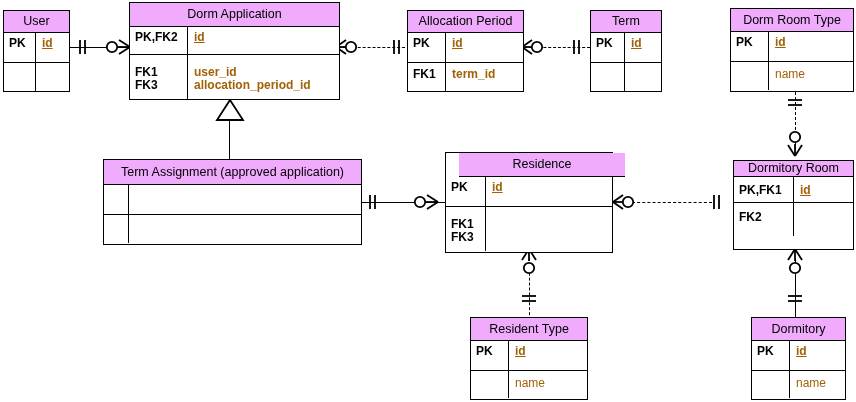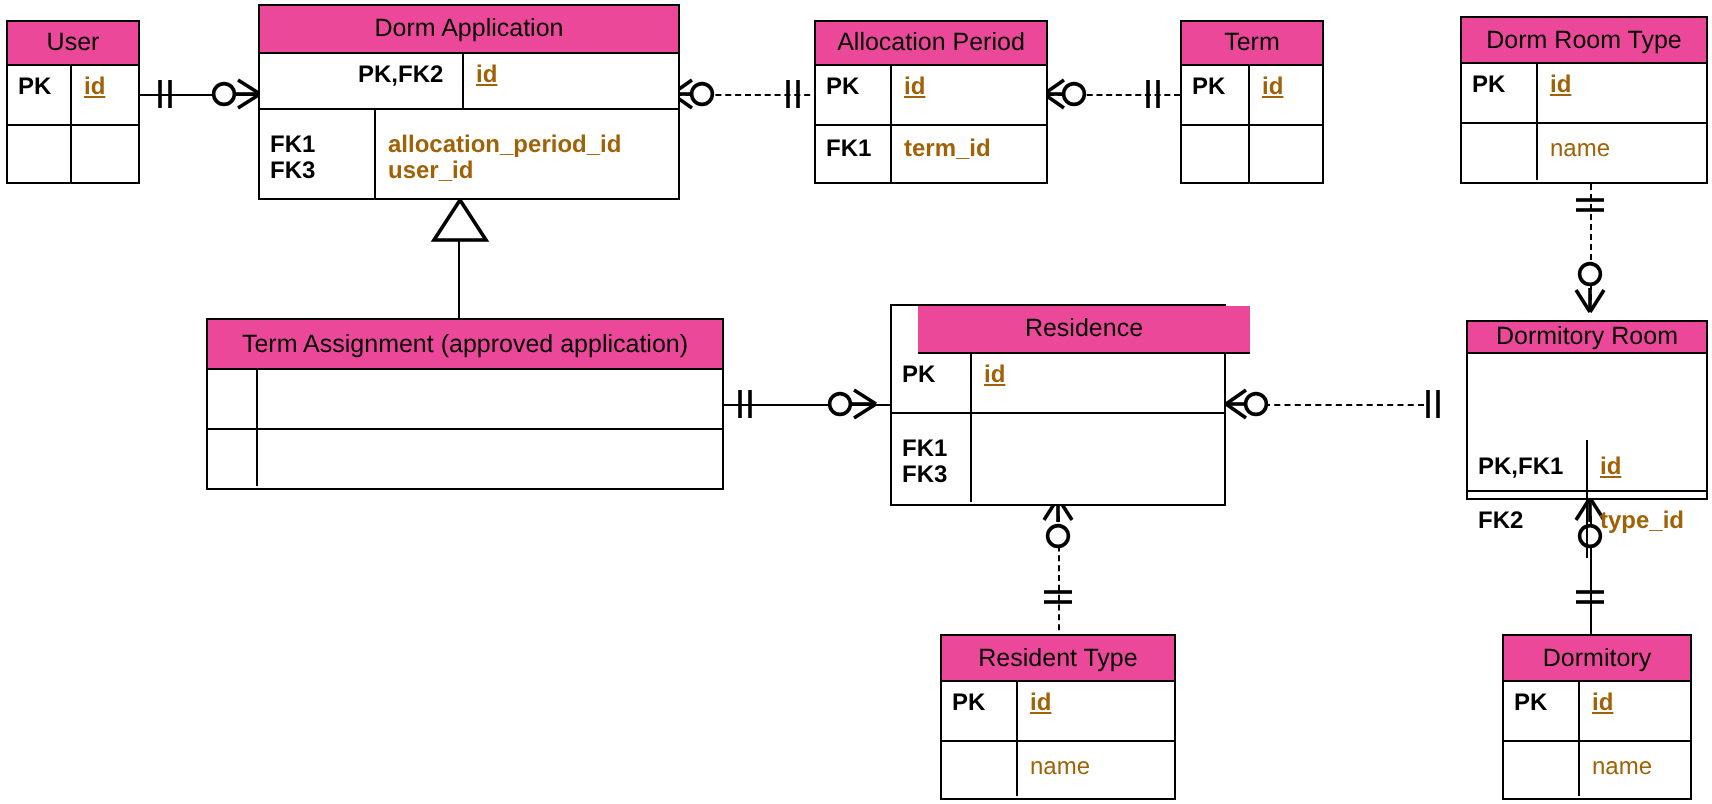--- a/index.html
+++ b/index.html
@@ -16,21 +16,21 @@
   }
   
   .entity{
     position:absolute;
     box-sizing:border-box;
     border:1.5px solid #000;
     background:#ffffff;
   }
   .ent-title{
     box-sizing:border-box;
-    background:#ec4899;
+    background:#f0abfc;
     border-bottom:1.5px solid #000;
     text-align:left;
     font-size:12.5px;
     color:#000;
     line-height:1;
     display:flex;
     align-items:center;
     justify-content:center;
     width:100%;
   }
@@ -211,31 +211,31 @@
       <div class="key-cell" style="width:32px;"></div>
       <div class="attr-cell">
         <span class="plain"></span>
       </div>
     </div>
   </div>
 
   <div class="entity" style="left:129px; top:2px; width:211px; height:98px;">
     <div class="ent-title" style="height:24px;">Dorm Application</div>
     <div class="ent-row sep" style="height:28px;">
-      <div class="key-cell" style="width:58px;margin-left:44px;">PK,FK2</div>
+      <div class="key-cell" style="width:58px;">PK,FK2</div>
       <div class="attr-cell">
         <span class="pk">id</span>
       </div>
     </div>
     <div class="ent-row" style="height:44px;">
       <div class="key-cell" style="width:58px; padding-top:11px;">FK1
 FK3</div>
       <div class="attr-cell" style="padding-top:11px;">
+        <span class="fk">user_id</span>
         <span class="fk">allocation_period_id</span>
-        <span class="fk">user_id</span>
       </div>
     </div>
   </div>
 
   <div class="entity" style="left:407px; top:10px; width:117px; height:82px;">
     <div class="ent-title" style="height:22px;">Allocation Period</div>
     <div class="ent-row sep" style="height:30px;">
       <div class="key-cell" style="width:38px;">PK</div>
       <div class="attr-cell">
         <span class="pk">id</span>
@@ -306,31 +306,28 @@
       </div>
     </div>
     <div class="ent-row" style="height:44px;">
       <div class="key-cell" style="width:40px; padding-top:11px;">FK1
 FK3</div>
     </div>
   </div>
 
   <div class="entity" style="left:733px; top:160px; width:121px; height:90px;">
     <div class="ent-title" style="height:16px;">Dormitory Room</div>
-    <div class="ent-row sep" style="height:26px;margin-top:43px;">
+    <div class="ent-row sep" style="height:26px;">
       <div class="key-cell" style="width:60px; padding-top:7px;">PK,FK1</div>
       <div class="attr-cell" style="padding-top:7px;">
         <span class="pk">id</span>
       </div>
     </div>
     <div class="ent-row" style="height:33px;">
       <div class="key-cell" style="width:60px; padding-top:8px;">FK2</div>
-      <div class="attr-cell" style="padding-top:8px;">
-        <span class="fk">type_id</span>
-      </div>
     </div>
   </div>
 
   <div class="entity" style="left:470px; top:317px; width:118px; height:83px;">
     <div class="ent-title" style="height:23px;">Resident Type</div>
     <div class="ent-row sep" style="height:30px;">
       <div class="key-cell" style="width:38px;">PK</div>
       <div class="attr-cell">
         <span class="pk">id</span>
       </div>

